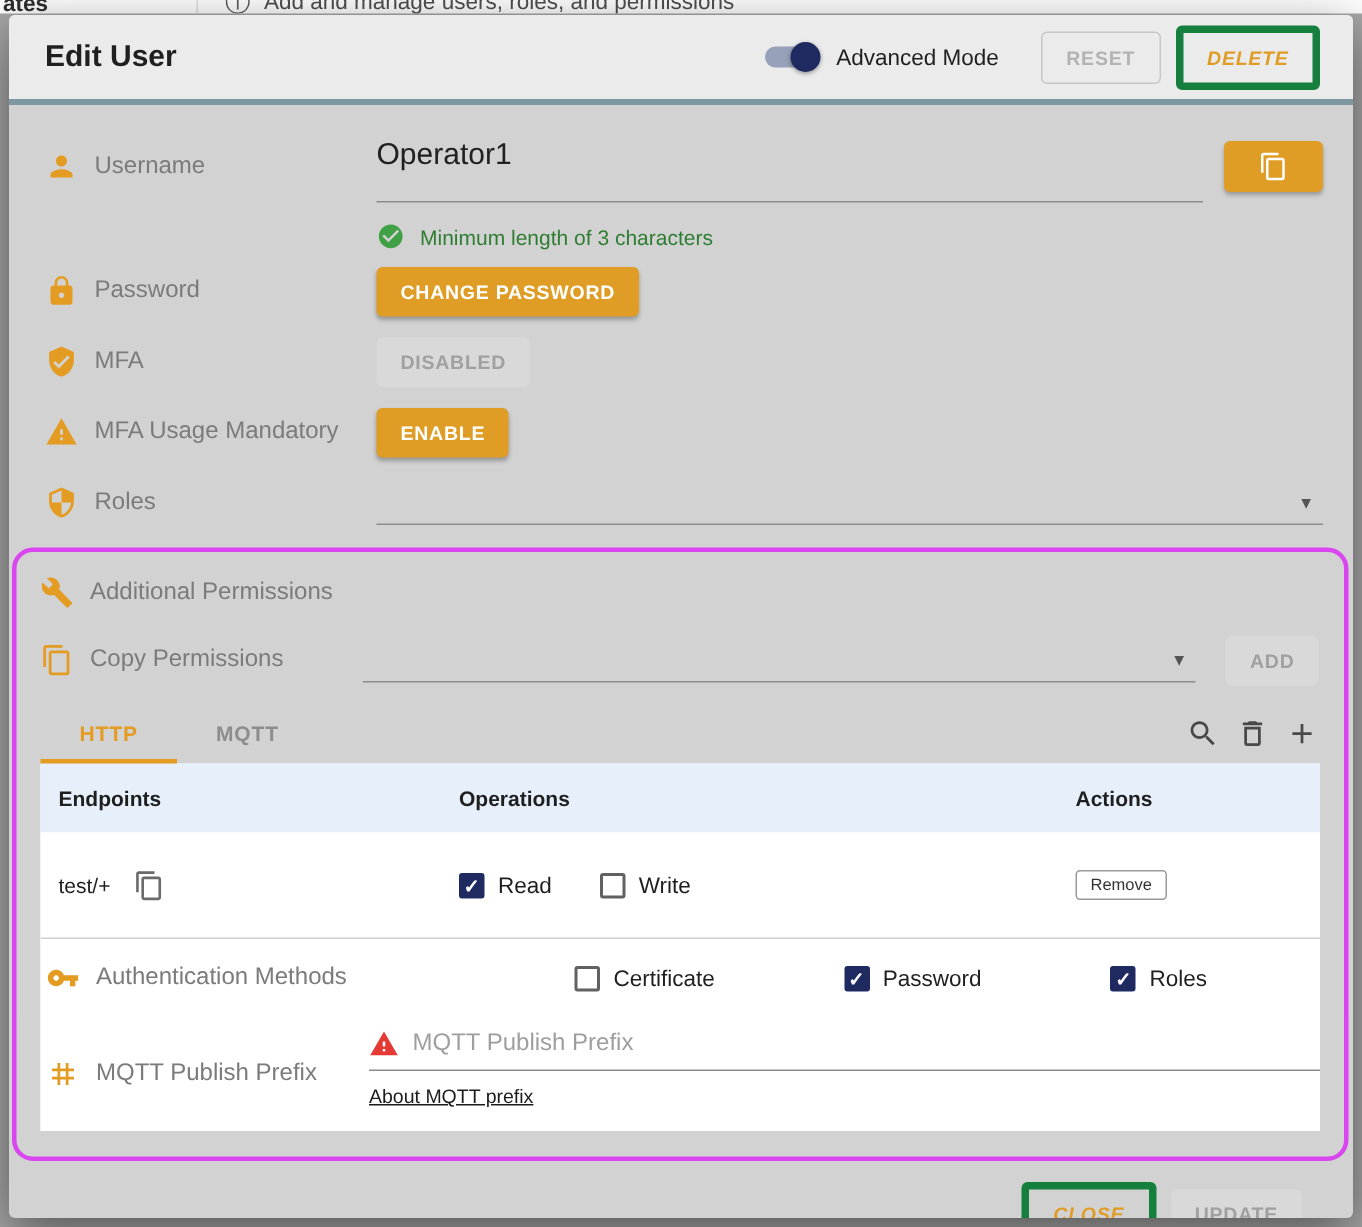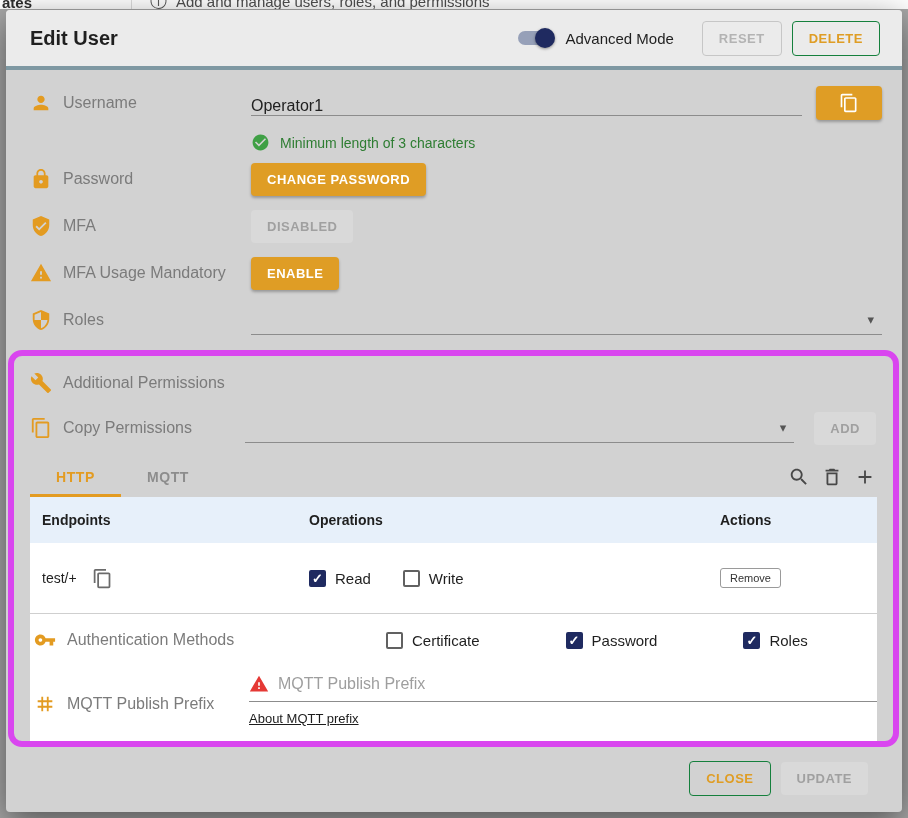--- a/index.html
+++ b/index.html
@@ -21,52 +21,52 @@
   .adv { display:flex; align-items:center; gap:13px; margin-right:28px; }
   .adv-label { font-size:15px; color:#1f1f1f; }
   .toggle { position:relative; width:34px; height:14px; border-radius:7px; background:#96a0b8; cursor:pointer; }
   .toggle .thumb { position:absolute; left:-3px; top:-3px; width:20px; height:20px; border-radius:50%; background:#1f2a60; box-shadow:0 1px 3px rgba(0,0,0,.4); }
   .toggle.checked .thumb { left:auto; right:-3px; }
 
   .btn { border:none; border-radius:4px; font-weight:700; font-size:13px; letter-spacing:.5px; padding:9px 16px;
          font-family:inherit; cursor:pointer; white-space:nowrap; }
   .btn.amber { background:#df9d25; color:#fff; box-shadow:0 2px 3px rgba(0,0,0,.28); }
   .btn.gray { background:#d9d9d9; color:#a0a0a0; }
-  .btn.outline-amber { background:transparent; border:1px solid #15803d; color:#df9d25; }
+  .btn.outline-amber { background:transparent; border:5px solid #15803d; color:#df9d25;font-style:italic; }
   .btn.outline-gray { background:transparent; border:1px solid #c6c6c6; color:#b3b3b3; }
   .mheader .btn + .btn { margin-left:10px; }
 
   .hdivider { height:4px; background:#7e98a2; flex-shrink:0; }
 
   .mbody { flex:1; padding:16px 20px 0 24px; }
 
   .frow { display:flex; align-items:center; min-height:34px; margin-bottom:13px; }
   .lblcol { width:221px; display:flex; align-items:center; gap:11px; flex-shrink:0; }
   .icon { width:22px; height:22px; color:#e39b21; flex-shrink:0; display:inline-flex; }
   .icon svg { width:100%; height:100%; fill:currentColor; }
   .lbl { font-size:16px; color:#7b7b7b; }
 
   .ctl { flex:1; display:flex; align-items:center; }
   input.text { flex:1; border:none; outline:none; background:transparent; border-bottom:1px solid #8c8c8c;
-               font-size:16px; color:#212121; padding:6px 0 0; font-family:inherit; }
+               font-size:20px; color:#212121; padding:6px 0 19px; font-family:inherit; }
   .copybtn { width:66px; height:34px; margin-left:14px; background:#df9d25; border:none; border-radius:4px;
              display:flex; align-items:center; justify-content:center; color:#fff; cursor:pointer;
              box-shadow:0 2px 3px rgba(0,0,0,.28); }
   .copybtn svg { width:20px; height:20px; fill:currentColor; }
 
   .validrow { margin:2px 0 10px 221px; display:flex; align-items:center; gap:10px; font-size:14px; color:#2e7d32; }
   .vicon { width:19px; height:19px; color:#3fa045; display:inline-flex; }
   .vicon svg { width:100%; height:100%; fill:currentColor; }
 
   .uline { flex:1; height:30px; border-bottom:1px solid #8c8c8c; display:flex; align-items:center;
            justify-content:flex-end; padding-right:8px; cursor:pointer; }
   .caret { font-size:13px; color:#555; }
 
   
-  .hl { border:6px solid #d946ef; border-radius:14px; margin:4px -17px 0 -22px; padding:10px 17px 0 16px; }
+  .hl { border:3px solid #d946ef; border-radius:14px; margin:4px -17px 0 -22px; padding:10px 17px 17px 16px; }
   .hl .frow { margin-bottom:11px; }
   .hl .lblcol { width:215px; }
 
   .tabsrow { display:flex; align-items:center; margin-top:2px; }
   .tab { padding:13px 26px 9px; font-size:14px; font-weight:700; letter-spacing:.6px; color:#8d8d8d;
          border-bottom:3px solid transparent; cursor:pointer; }
   .tab.checked { color:#e39b21; border-bottom-color:#e39b21; }
   .tabicons { margin-left:auto; display:flex; align-items:center; gap:11px; }
   .ticon { width:22px; height:22px; color:#484848; display:inline-flex; cursor:pointer; }
   .ticon svg { width:100%; height:100%; fill:currentColor; }

